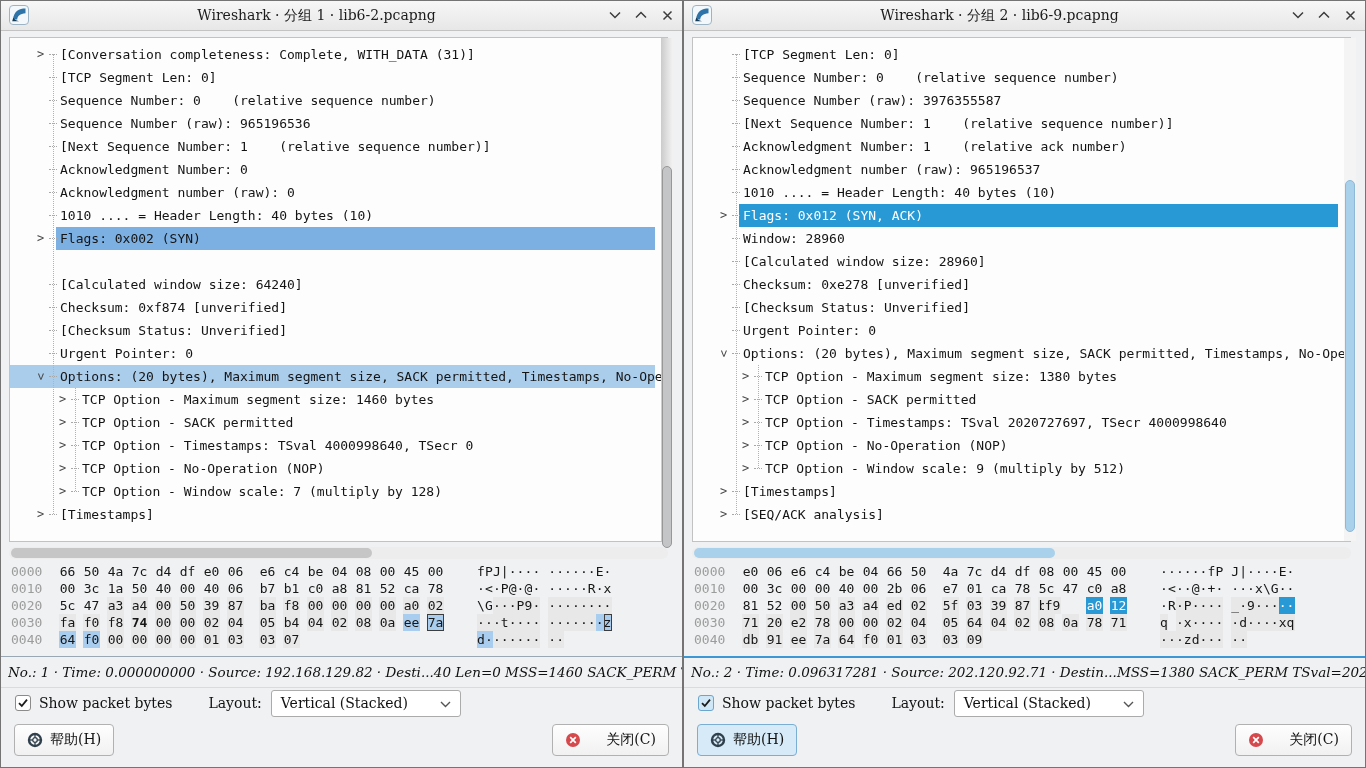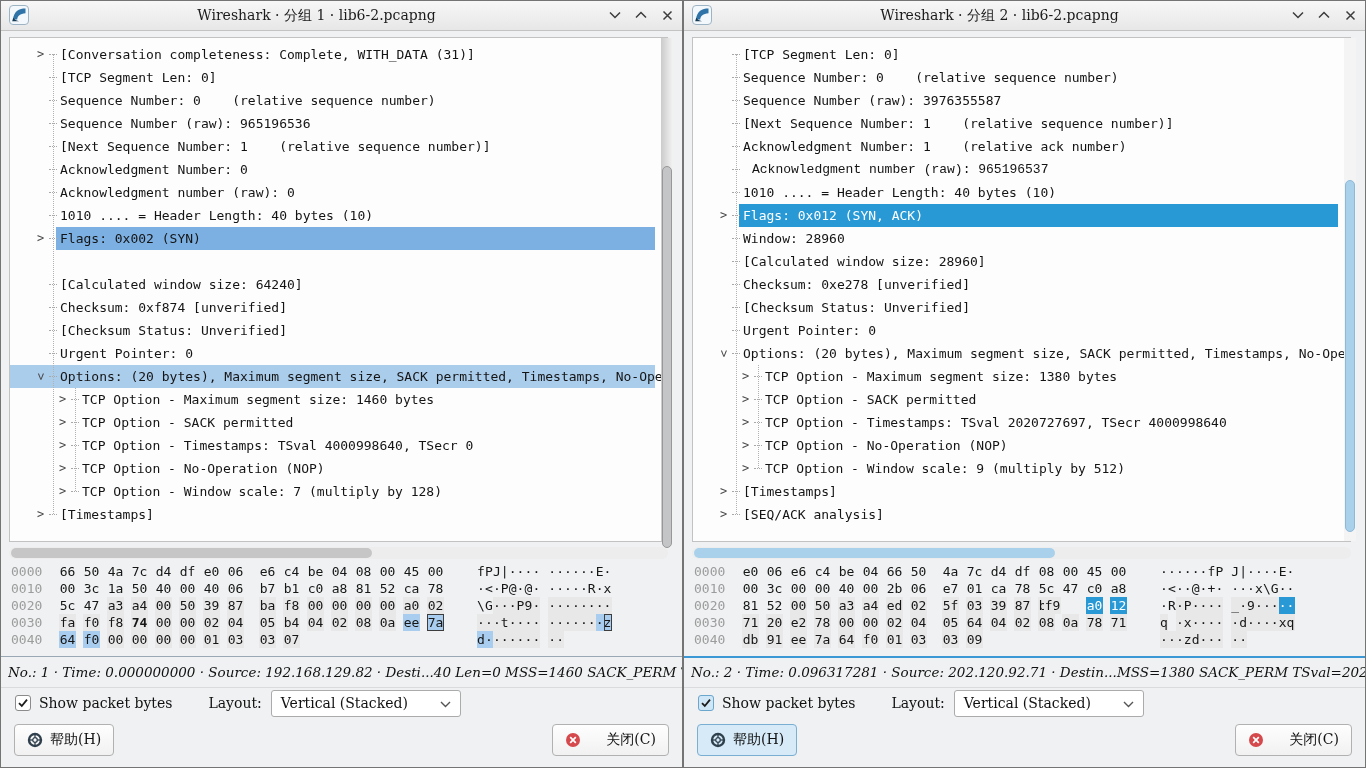--- a/index.html
+++ b/index.html
@@ -425,21 +425,21 @@
   </div>
 </div>
 
 <div class="win active" id="win1">
   <div class="titlebar">
     <svg class="ws-icon" viewBox="0 0 20 20">
       <rect x="0.5" y="0.5" width="19" height="19" rx="3.5" fill="#f3f8fc" stroke="#9db4c4"></rect>
       <path d="M4 14.5 C5 6 10 3.5 16.5 3.5 L16.5 8.2 C11 8.6 8.6 10.8 8.2 14.5 Z" fill="#2e74a8"></path>
       <path d="M3.2 16.2 L10 16.2 C6.6 15.4 5.2 14.6 4.3 12.6 Z" fill="#173a55"></path>
     </svg>
-    <span class="title">Wireshark · 分组 2 · lib6-2.pcapng</span>
+    <span class="title">Wireshark · 分组 2 · lib6-9.pcapng</span>
     <span class="tb-btns">
       <span class="tb-btn">
           <svg width="12" height="8" viewBox="0 0 12 8">
             <polyline points="1,1.5 6,6.5 11,1.5" fill="none" stroke="#3c3c3c" stroke-width="1.5"></polyline>
           </svg>
         </span>
       <span class="tb-btn">
           <svg width="12" height="8" viewBox="0 0 12 8">
             <polyline points="1,6.5 6,1.5 11,6.5" fill="none" stroke="#3c3c3c" stroke-width="1.5"></polyline>
           </svg>
@@ -468,21 +468,21 @@
       <div class="trow" style="top: 74px;">
         <div class="tick" style="left: 39px;"></div>
         <span class="txt" style="left: 50px;">[Next Sequence Number: 1    (relative sequence number)]</span>
       </div>
       <div class="trow" style="top: 97px;">
         <div class="tick" style="left: 39px;"></div>
         <span class="txt" style="left: 50px;">Acknowledgment Number: 1    (relative ack number)</span>
       </div>
       <div class="trow" style="top: 120px;">
         <div class="tick" style="left: 39px;"></div>
-        <span class="txt" style="left: 59px; font-family: Liberation Mono, monospace;">Acknowledgment number (raw): 965196537</span>
+        <span class="txt" style="left: 50px;">Acknowledgment number (raw): 965196537</span>
       </div>
       <div class="trow" style="top: 143px;">
         <div class="tick" style="left: 39px;"></div>
         <span class="txt" style="left: 50px;">1010 .... = Header Length: 40 bytes (10)</span>
       </div>
       <div class="trow" style="top: 166px;">
         <div class="hl hl-active" style="left: 46px;"></div>
         <div class="tick" style="left: 39px;"></div>
         <span class="exp" style="left: 27px;">&gt;</span>
         <span class="txt wtxt" style="left: 50px;">Flags: 0x012 (SYN, ACK)</span>

